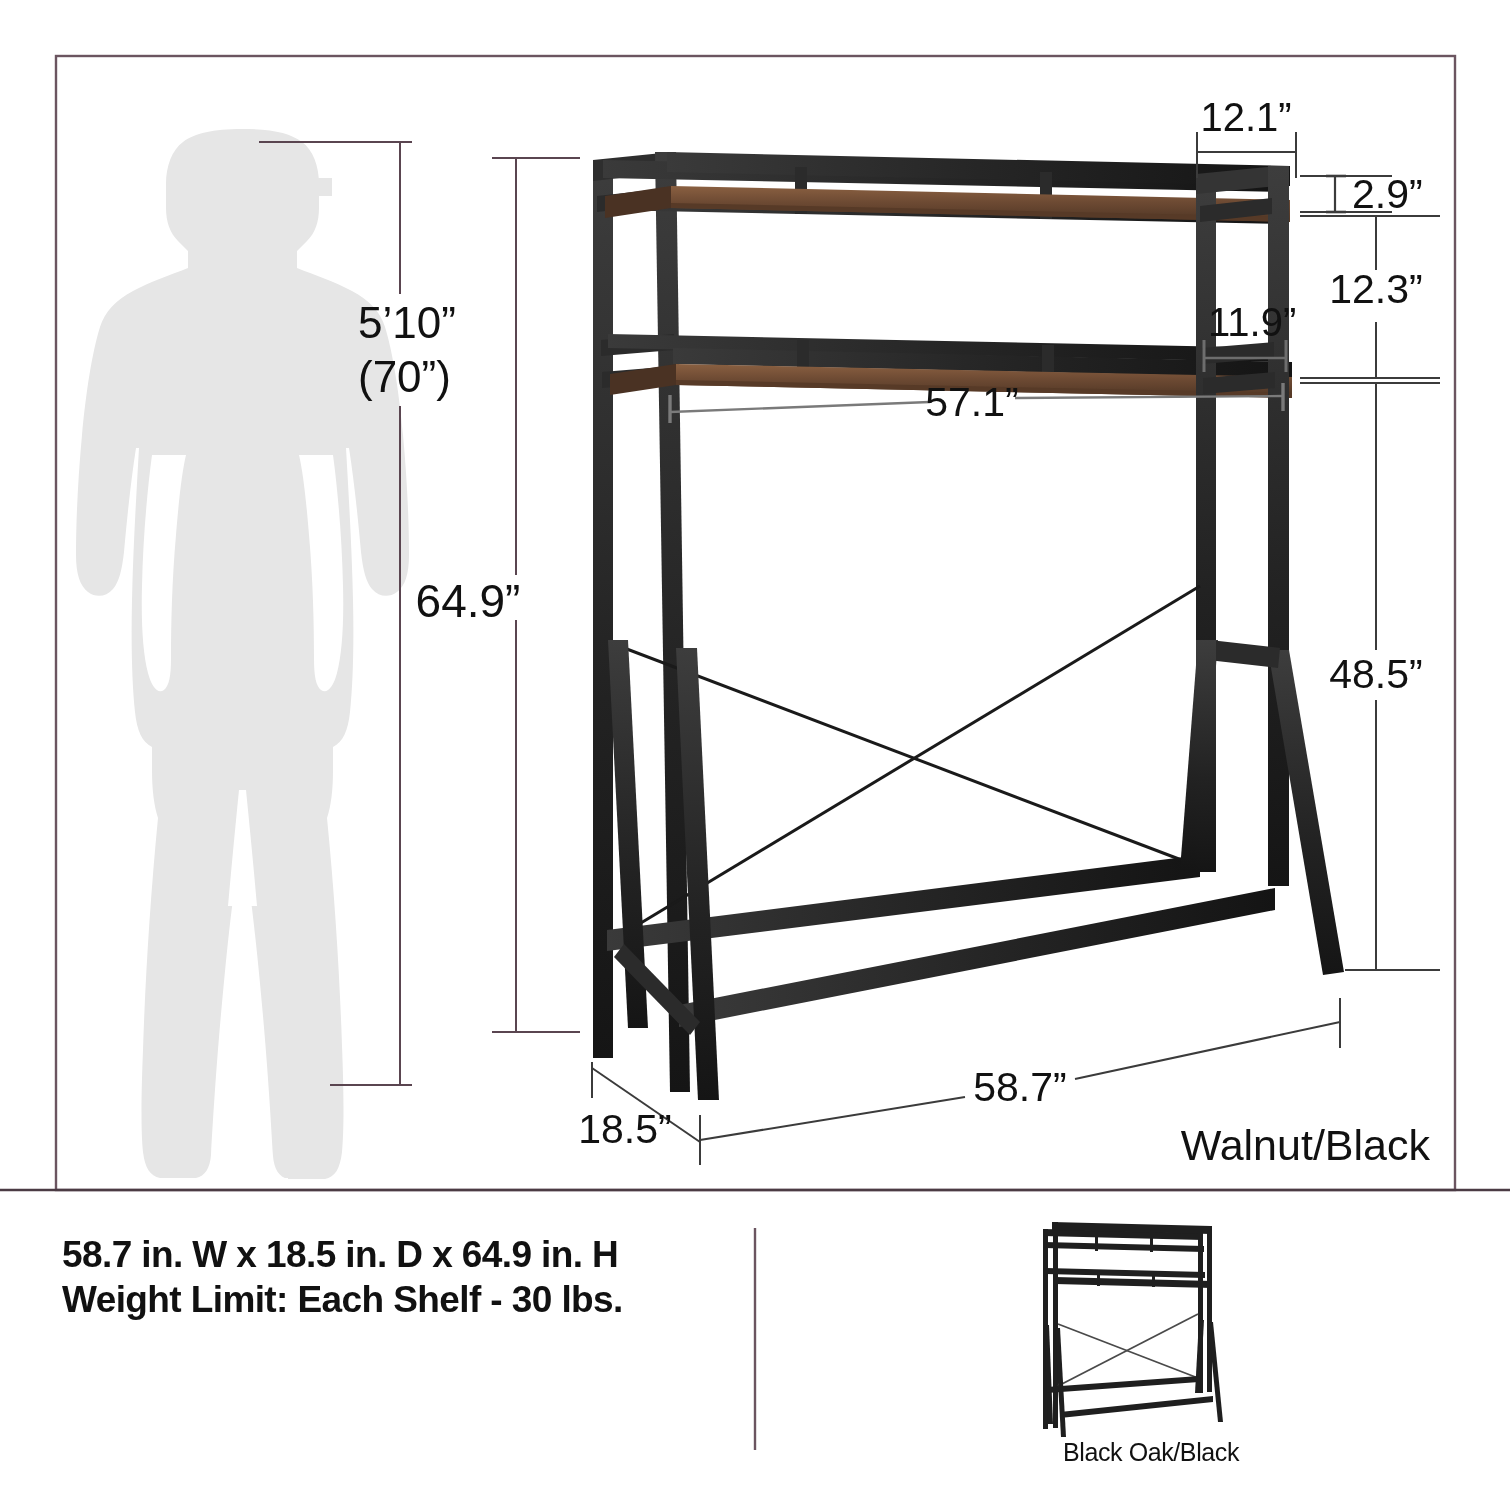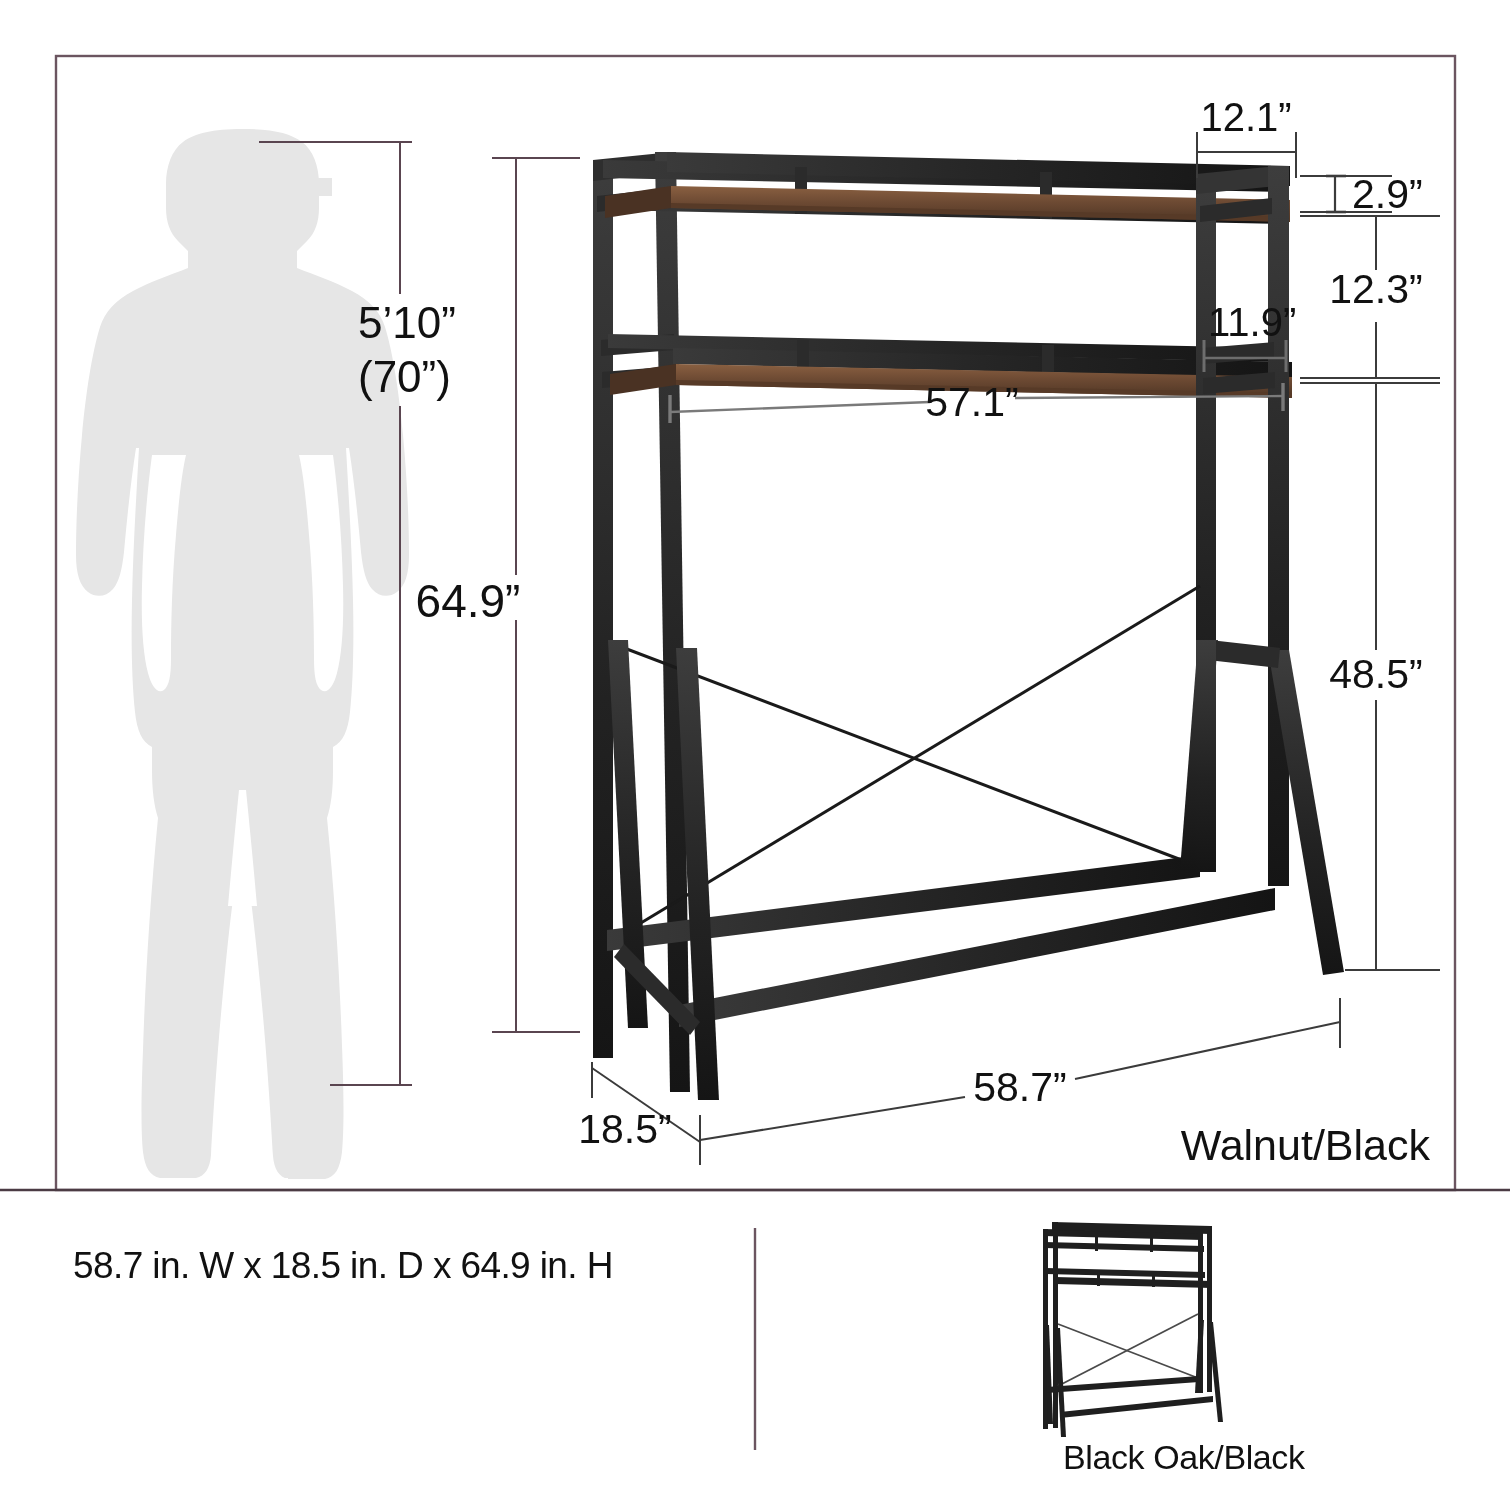--- a/index.html
+++ b/index.html
@@ -40,29 +40,29 @@
   .footer-title {
     font-size: 40px;
     font-weight: bold;
     letter-spacing: -0.4px;
     margin: 0 0 8px 0;
     line-height: 1.05;
     color: #000;
   }
   .footer-line {
     font-size: 37px;
-    font-weight: 400;
+    font-weight: 700;
     line-height: 1.22;
-    margin: 11px;
+    margin: 0;
     letter-spacing: -0.6px;
     color: #111;
   }
   .swatch-label {
     position: absolute;
-    font-size: 34px;
+    font-size: 25px;
     letter-spacing: -0.4px;
     color: #111;
     white-space: nowrap;
   }
 </style>
 </head>
 <body>
 
 <div id="root">
 
@@ -365,17 +365,18 @@
       <path fill="#1f1f1f" d="M 1199,1320 L 1204,1320 L 1200,1393 L 1195,1393 Z"></path>
       <path fill="#1f1f1f" d="M 1208,1322 L 1213,1322 L 1223,1422 L 1218,1422 Z"></path>
 
       <path fill="#1f1f1f" d="M 1047,1387 L 1199,1376 L 1199,1382 L 1047,1393 Z"></path>
       <path fill="#1f1f1f" d="M 1060,1412 L 1213,1396 L 1213,1402 L 1060,1418 Z"></path>
     </g>
   </svg>
 
   <div class="footer-block">
     <p class="footer-line">58.7 in. W x 18.5 in. D x 64.9 in. H</p>
+    <p class="footer-line">Weight Limit: Each Shelf - 30 lbs.</p>
   </div>
 
   <div class="swatch-label" style="left:1063px; top:1438px;">Black Oak/Black</div>
 
 </div>
 
 </body></html>

